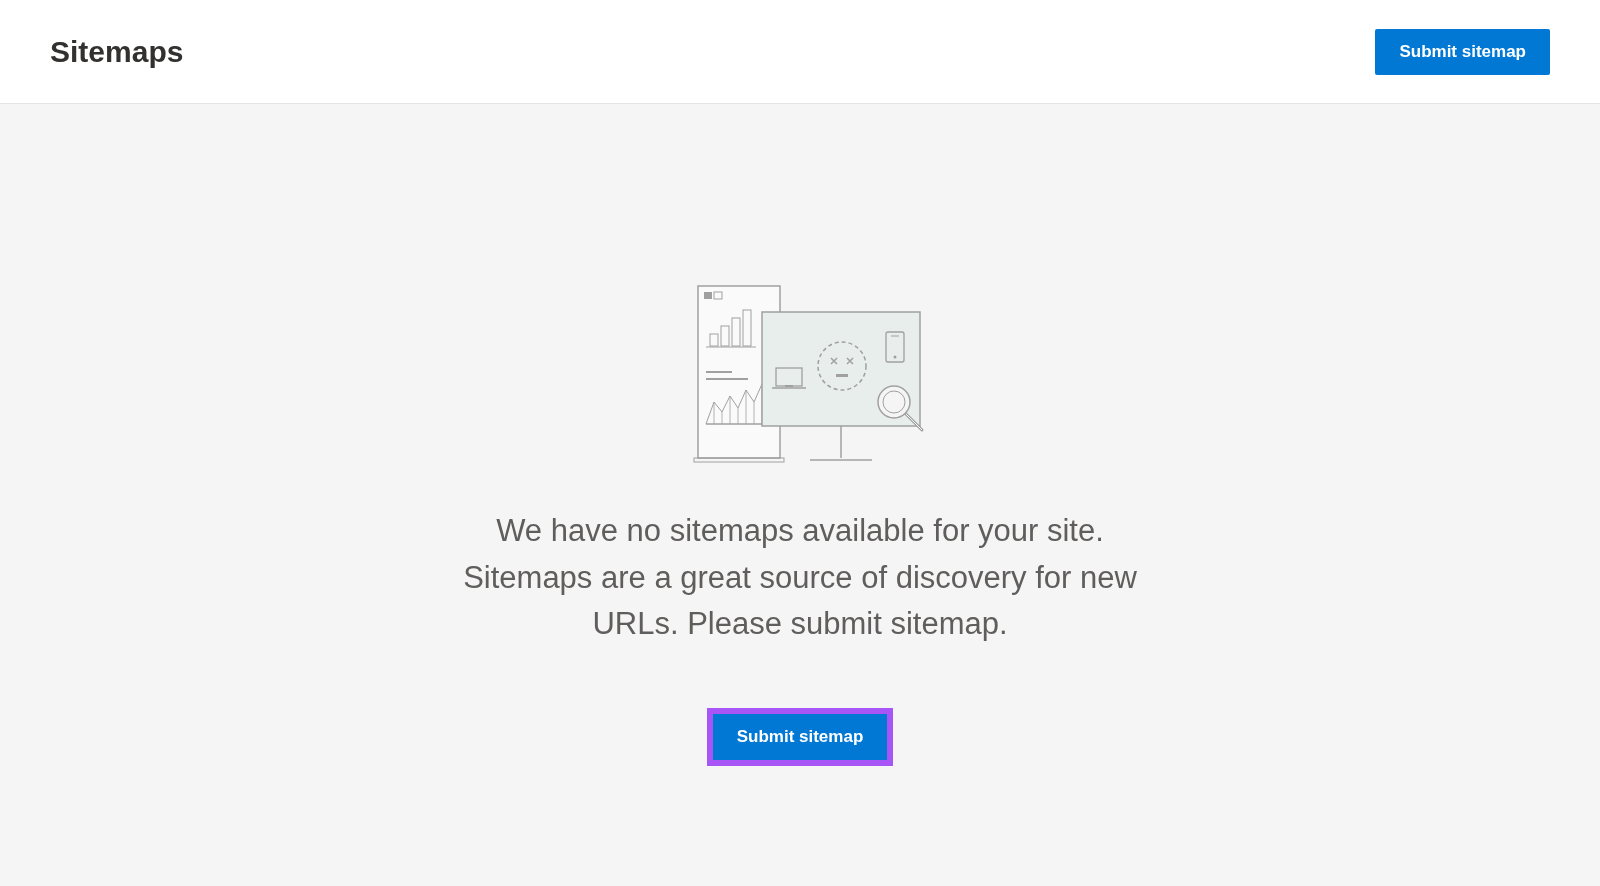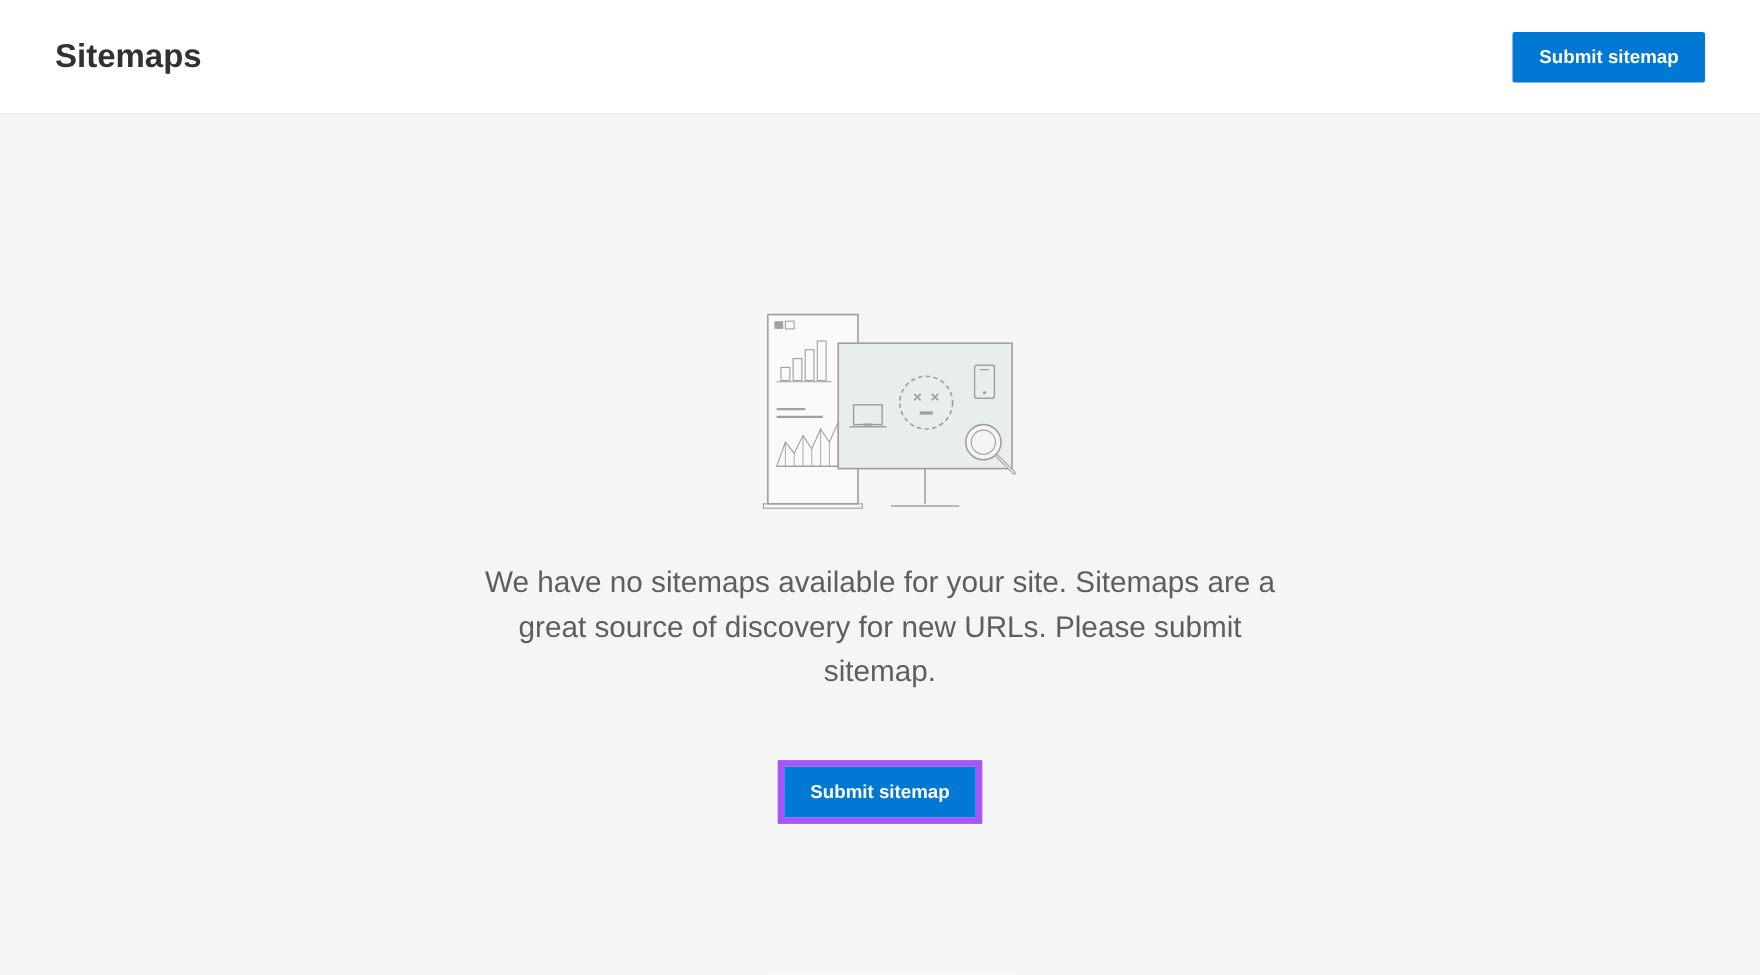--- a/index.html
+++ b/index.html
@@ -49,21 +49,21 @@
       flex-direction: column;
       align-items: center;
       padding-top: 180px;
     }
     
     .illustration {
       margin-bottom: 40px;
     }
     
     .empty-message {
-      font-size: 27px;
+      font-size: 31px;
       color: #605e5c;
       text-align: center;
       max-width: 720px;
       line-height: 1.5;
       margin-bottom: 60px;
     }
     
     .highlighted-button-wrapper {
       border: 6px solid #a855f7;
       padding: 0;

